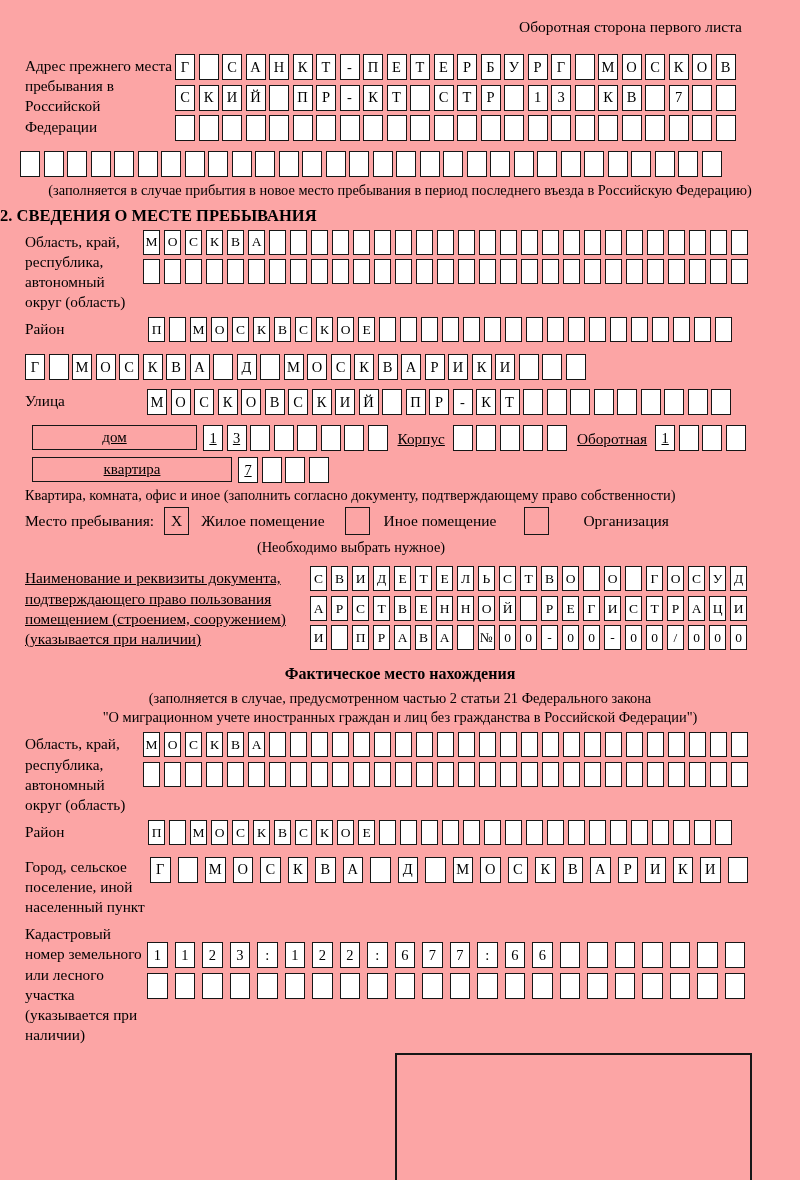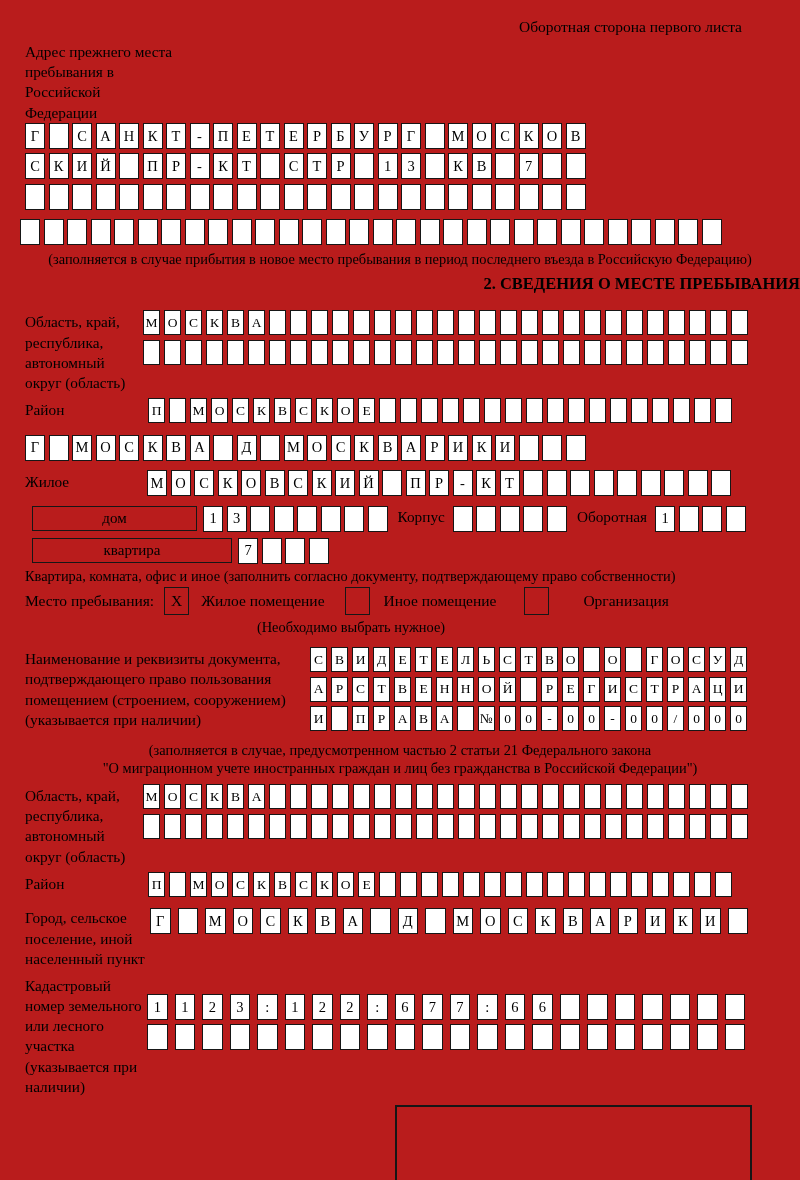--- a/index.html
+++ b/index.html
@@ -1,55 +1,55 @@
 <!DOCTYPE html>
 <html><head>
 <meta charset="utf-8">
 <style>
   html,body{margin:0;padding:0;background:#fff;}
   .page{position:relative;width:800px;height:1180px;box-sizing:border-box;
         font-family:"Liberation Serif","DejaVu Serif",serif;color:#000;
-        padding-top:18px;overflow:hidden;background:#b91c1c;}
+        padding-top:18px;overflow:hidden;background:#fca5a5;}
   .note-right{text-align:right;padding-right:58px;font-size:15.5px;}
   .fld{display:flex;margin-left:25px;margin-bottom:5px;align-items:flex-start;}
   .fld-label{flex:none;font-size:15.3px;line-height:1.32;padding-top:2px;}
   .w150{width:150px;} .w118{width:118px;} .w123{width:123px;} .w148{width:148px;}
-  .w122{width:122px;} .w125{width:125px;} .w285{width:285px;}
+  .w122{width:122px;} .w125{width:125px;} .w285{width:285px;text-decoration:underline;}
   .cellcol{display:flex;flex-direction:column;}
   .cellrow{display:flex;gap:3.5px;margin-bottom:4.5px;}
   .cell{box-sizing:border-box;flex:none;width:20px;height:26px;border:1.7px solid #161616;
         display:inline-flex;align-items:center;justify-content:center;font-size:14.5px;
         line-height:1;background:#fff;}
   .cellrow.md{gap:4px;} .cellrow.md .cell{width:17px;height:25px;font-size:13.5px;}
   .cellrow.xl{gap:7px;} .cellrow.xl .cell{width:20.5px;}
   .cap{font-size:14.4px;line-height:1.3;}
   .cap-center{text-align:center;}
-  .h2{font-weight:bold;text-align:right;font-size:16.5px;margin:6px 0 16px 0;}
+  .h2{font-weight:bold;text-align:left;font-size:16.5px;margin:6px 0 4px 0;}
   .h3{font-weight:bold;text-align:center;font-size:16px;margin:10px 0 6px 0;}
-  .domrow{display:flex;align-items:flex-start;margin-left:32px;margin-bottom:3px;}
+  .domrow{display:flex;align-items:center;margin-left:32px;margin-bottom:3px;text-decoration:underline;}
   .widebox{box-sizing:border-box;border:1.7px solid #161616;height:25px;flex:none;
            display:flex;align-items:center;justify-content:center;font-size:15px;}
   .inline-lbl{font-size:15.3px;padding:2px 8px 0 10px;flex:none;}
   .chkrow{display:flex;align-items:center;margin-left:25px;margin-bottom:3px;}
   .chk{box-sizing:border-box;flex:none;width:25px;height:28px;border:1.7px solid #161616;
        display:flex;align-items:center;justify-content:center;font-size:15.5px;}
   .chk-lbl{font-size:15.5px;}
   .stampbox{box-sizing:border-box;width:357px;height:177px;border:2px solid #161616;
             margin-left:395px;margin-top:8px;}
   .mt6{margin-top:6px;} .mb2{margin-bottom:2px;}
   .capind{margin-left:25px;}
 </style>
 </head>
 <body>
 
 <div class="page">
 
   <div class="note-right">Оборотная сторона первого листа</div>
 
-  <div class="fld" style="margin-top:4px;flex-direction:column;">
+  <div class="fld" style="margin-top:18px;">
     <div class="fld-label w150">Адрес прежнего места пребывания в Российской Федерации</div>
     <div class="cellcol">
       <div class="cellrow">
           <span class="cell">Г</span>
           <span class="cell"></span>
           <span class="cell">С</span>
           <span class="cell">А</span>
           <span class="cell">Н</span>
           <span class="cell">К</span>
           <span class="cell">Т</span>
@@ -286,21 +286,21 @@
         <span class="cell">И</span>
         <span class="cell">К</span>
         <span class="cell">И</span>
         <span class="cell"></span>
         <span class="cell"></span>
         <span class="cell"></span>
       </div>
   </div>
 
   <div class="fld">
-    <div class="fld-label w122">Жилое</div>
+    <div class="fld-label w122">Улица</div>
     <div class="cellrow">
         <span class="cell">М</span>
         <span class="cell">О</span>
         <span class="cell">С</span>
         <span class="cell">К</span>
         <span class="cell">О</span>
         <span class="cell">В</span>
         <span class="cell">С</span>
         <span class="cell">К</span>
         <span class="cell">И</span>
@@ -442,20 +442,21 @@
           <span class="cell">0</span>
           <span class="cell">0</span>
           <span class="cell">/</span>
           <span class="cell">0</span>
           <span class="cell">0</span>
           <span class="cell">0</span>
         </div>
     </div>
   </div>
 
+  <div class="h3">Фактическое место нахождения</div>
   <div class="cap cap-center">(заполняется в случае, предусмотренном частью 2 статьи 21 Федерального закона</div>
   <div class="cap cap-center" style="margin-bottom:6px;">"О миграционном учете иностранных граждан и лиц без гражданства в Российской Федерации")</div>
 
   <div class="fld">
     <div class="fld-label w118">Область, край, республика, автономный округ (область)</div>
     <div class="cellcol">
       <div class="cellrow md">
           <span class="cell">М</span>
           <span class="cell">О</span>
           <span class="cell">С</span>

